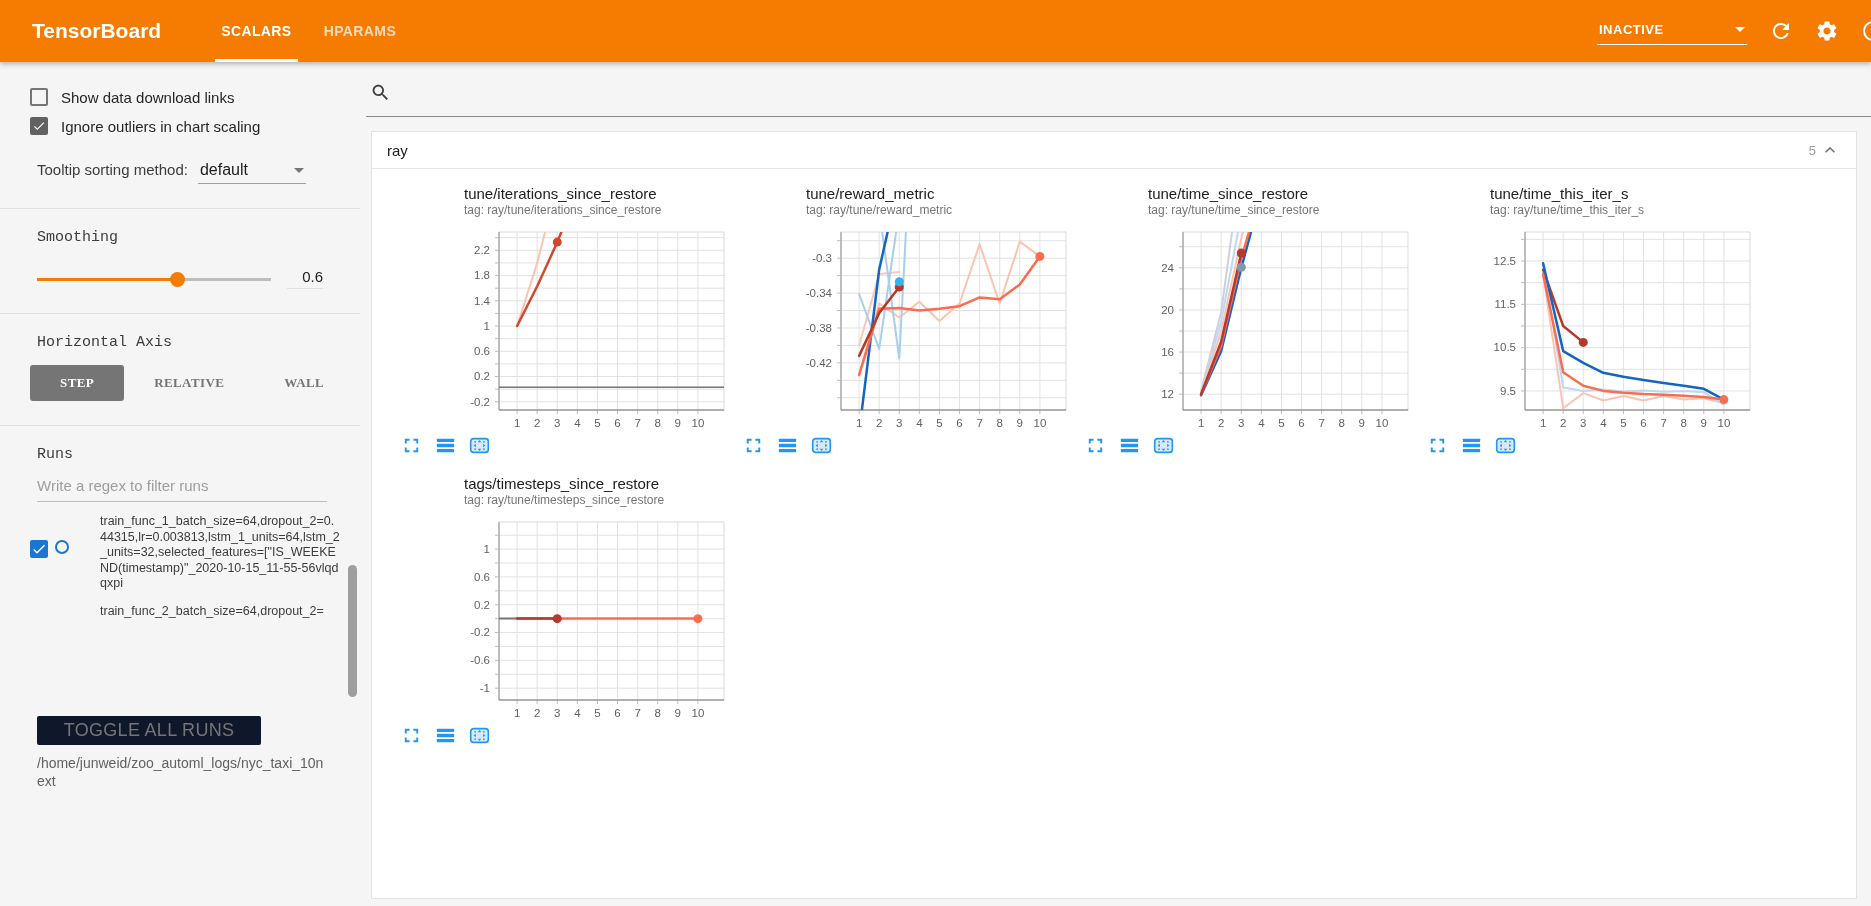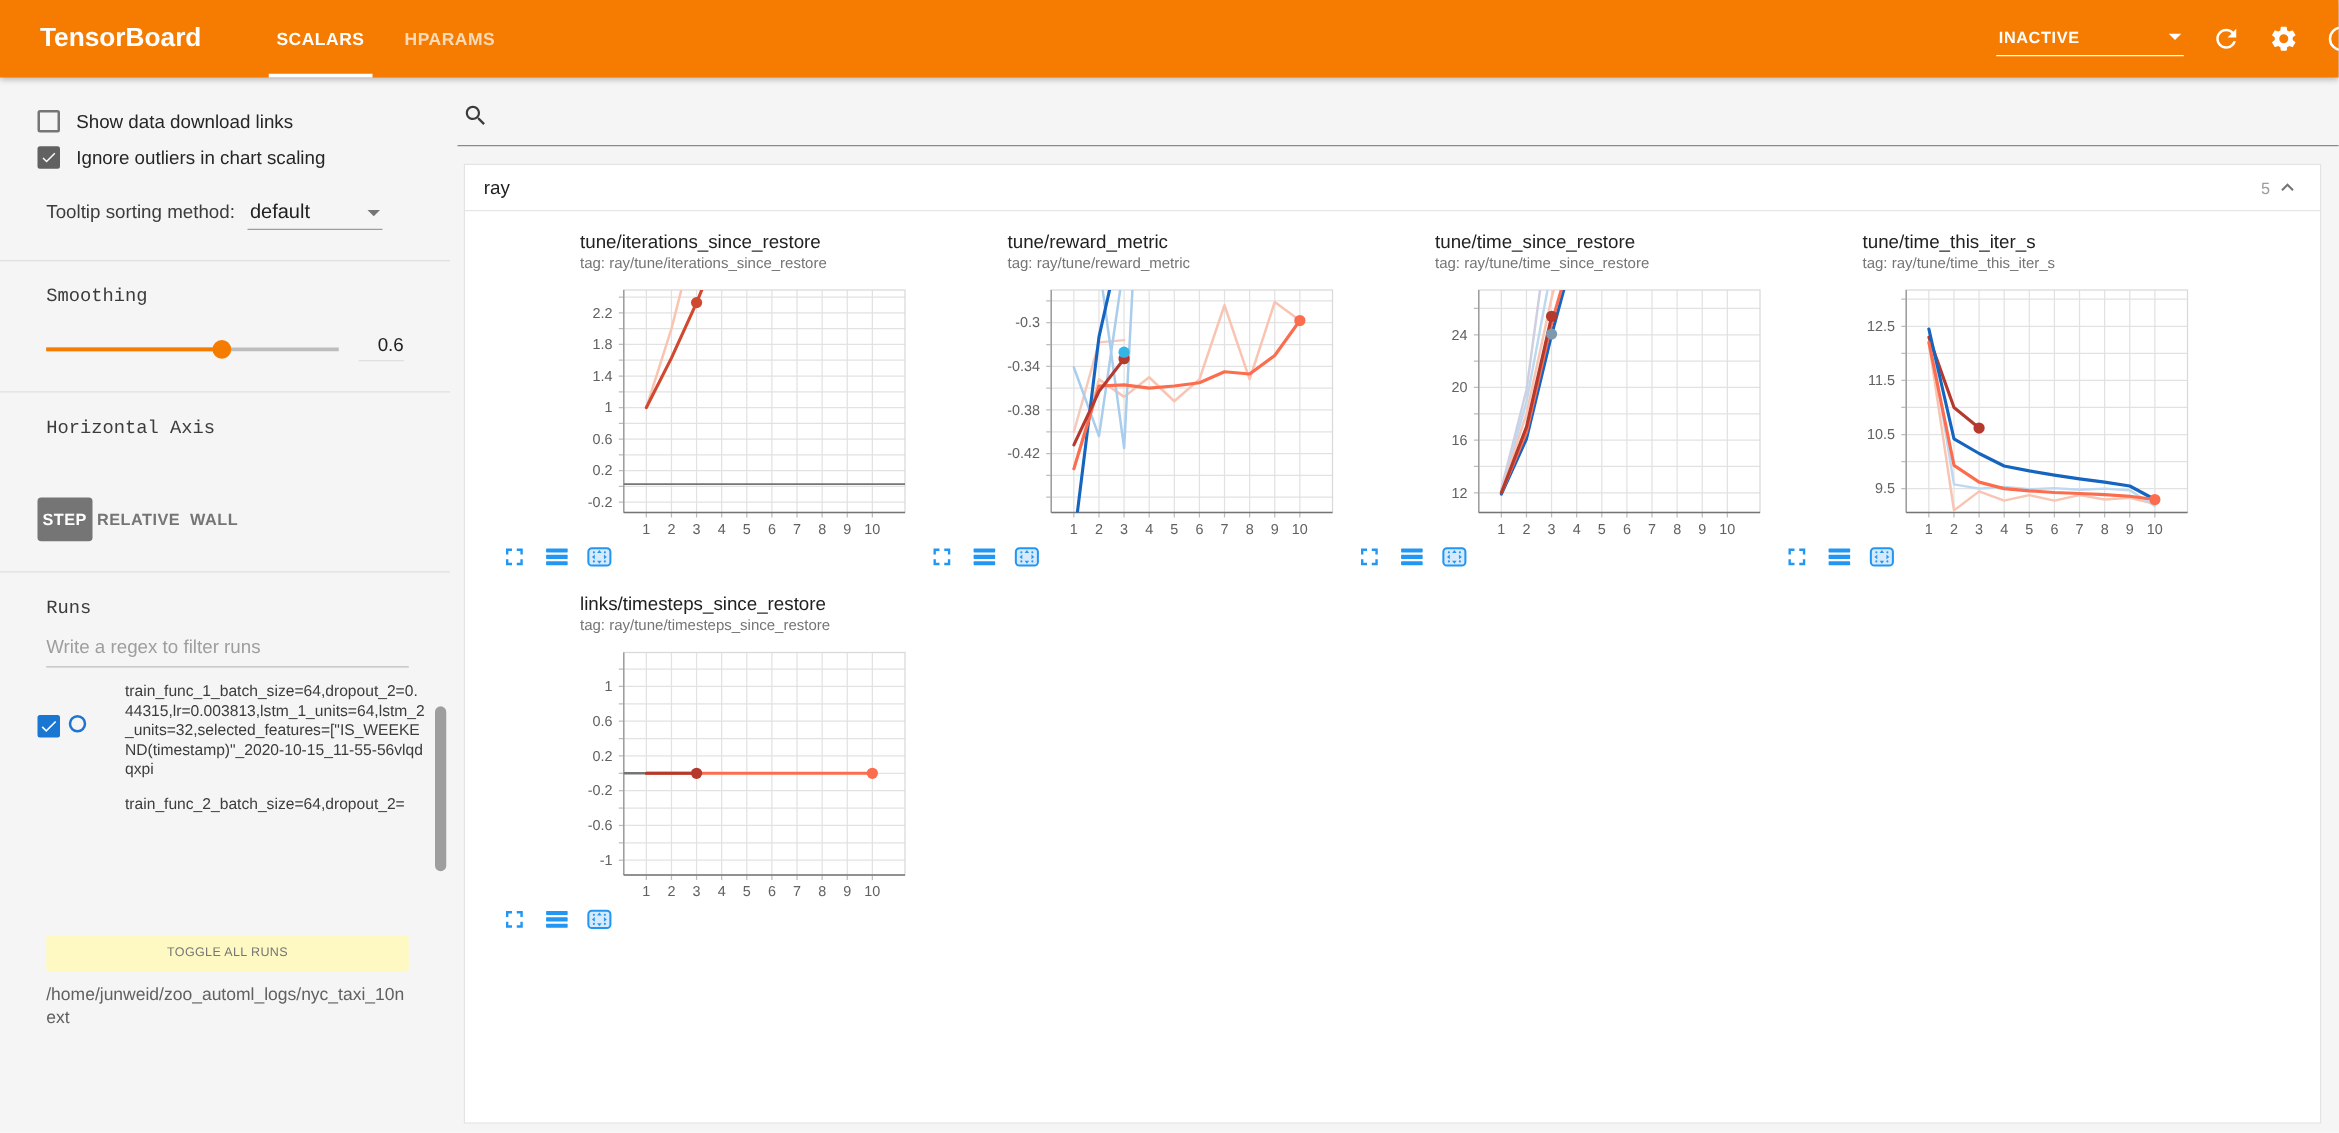--- a/index.html
+++ b/index.html
@@ -54,40 +54,40 @@
   .slider { position:relative; flex:1; height:16px; cursor:pointer; }
   .slider-track { position:absolute; top:7px; left:0; right:0; height:3px; background:#bdbdbd; }
   .slider-fill { position:absolute; top:7px; left:0; height:3px; background:#f57c00; }
   .slider-thumb { position:absolute; top:1px; width:15px; height:15px; border-radius:50%;
                   background:#f57c00; margin-left:-7px; }
   .slider-value { width:36px; text-align:right; font-size:15px; color:#212121;
                   border-bottom:1px solid #e0e0e0; padding-bottom:3px; }
 
   .axis-buttons { display:flex; align-items:center; margin:14px 0 0 30px; }
   .axis-btn { border:none; background:transparent; color:#757575; font-size:13px; font-weight:700;
-              letter-spacing:.4px; padding:10px 4px; border-radius:3px; cursor:pointer;
-              font-family:Liberation Sans, sans-serif;margin-top:33px; }
+              letter-spacing:.4px; padding:10px 30px; border-radius:3px; cursor:pointer;
+              font-family:Liberation Serif, serif; }
   .axis-btn.active { background:#757575; color:#fff; }
 
   .runs-filter { display:block; margin:10px 30px 0 37px; width:290px; border:none; background:transparent;
                  border-bottom:1px solid #bdbdbd; font-size:15px; padding:4px 0 7px 0; color:#212121;
                  font-family:"Liberation Sans",sans-serif; outline:none; }
   .runs-filter::placeholder { color:#9e9e9e; }
 
   .run-list { margin-top:12px; padding-left:30px; height:200px; overflow:hidden; }
   .run-item { display:flex; margin-bottom:12px; }
   .run-controls { display:flex; align-items:flex-start; gap:7px; width:70px; flex-shrink:0; padding-top:26px; }
   .run-cb { width:18px; height:18px; border-radius:2px; display:flex; align-items:center;
             justify-content:center; cursor:pointer; flex-shrink:0; }
   .run-cb svg { width:16px; height:16px; }
   .run-radio { width:14px; height:14px; border-radius:50%; border:2px solid; background:transparent; cursor:pointer; }
   .run-label { width:240px; font-size:12.5px; line-height:15.5px; color:#3c3c3c; word-break:break-all; }
 
-  .toggle-all { display:block; width:290px; margin:2px 0 0 37px; height:29px; background:#fef9c3;
-                border:none; border-radius:2px; color:#757575; font-size:10px; letter-spacing:.3px;
+  .toggle-all { display:block; width:224px; margin:2px 0 0 37px; height:29px; background:#0f172a;
+                border:none; border-radius:2px; color:#757575; font-size:18px; letter-spacing:.3px;
                 cursor:pointer; font-family:"Liberation Sans",sans-serif; position:relative; z-index:2; }
   .log-path { margin:9px 30px 0 37px; font-size:14px; line-height:18px; color:#616161; width:290px;
               word-break:break-all; }
   .side-scrollbar { position:absolute; right:3px; top:503px; width:9px; height:132px;
                     border-radius:5px; background:#9e9e9e; cursor:pointer; }
 
   
   .search-row { display:flex; align-items:center; gap:10px; padding:4px 0 13px 4px;
                 border-bottom:1px solid #8a8a8a; }
   .search-row svg { width:21px; height:21px; flex-shrink:0; }
@@ -630,21 +630,21 @@
         <path fill="#2196f3" d="M18.2 12l-2.4 1.9v-3.8z"></path>
         <circle cx="7.4" cy="8.2" r="0.9" fill="#2196f3"></circle>
         <circle cx="16.6" cy="8.2" r="0.9" fill="#2196f3"></circle>
         <circle cx="7.4" cy="15.8" r="0.9" fill="#2196f3"></circle>
         <circle cx="16.6" cy="15.8" r="0.9" fill="#2196f3"></circle>
       </svg>
     </div>
   </div>
 
   <div class="chart-cell">
-    <div class="chart-title">links/timesteps_since_restore</div>
+    <div class="chart-title">tags/timesteps_since_restore</div>
     <div class="chart-tag">tag: ray/tune/timesteps_since_restore</div>
     <svg class="chart-svg" width="338" height="210" viewBox="0 0 338 210">
               <clipPath id="clip4">
                 <rect x="109" y="8" width="225" height="178"></rect>
               </clipPath>
               <line x1="109" y1="174.1796875" x2="334" y2="174.1796875" stroke="#e2e2e2" stroke-width="1"></line>
               <line x1="105" y1="174.1796875" x2="109" y2="174.1796875" stroke="#bdbdbd" stroke-width="1"></line>
               <line x1="109" y1="160.2734375" x2="334" y2="160.2734375" stroke="#e2e2e2" stroke-width="1"></line>
               <line x1="105" y1="160.2734375" x2="109" y2="160.2734375" stroke="#bdbdbd" stroke-width="1"></line>
               <line x1="109" y1="146.3671875" x2="334" y2="146.3671875" stroke="#e2e2e2" stroke-width="1"></line>

